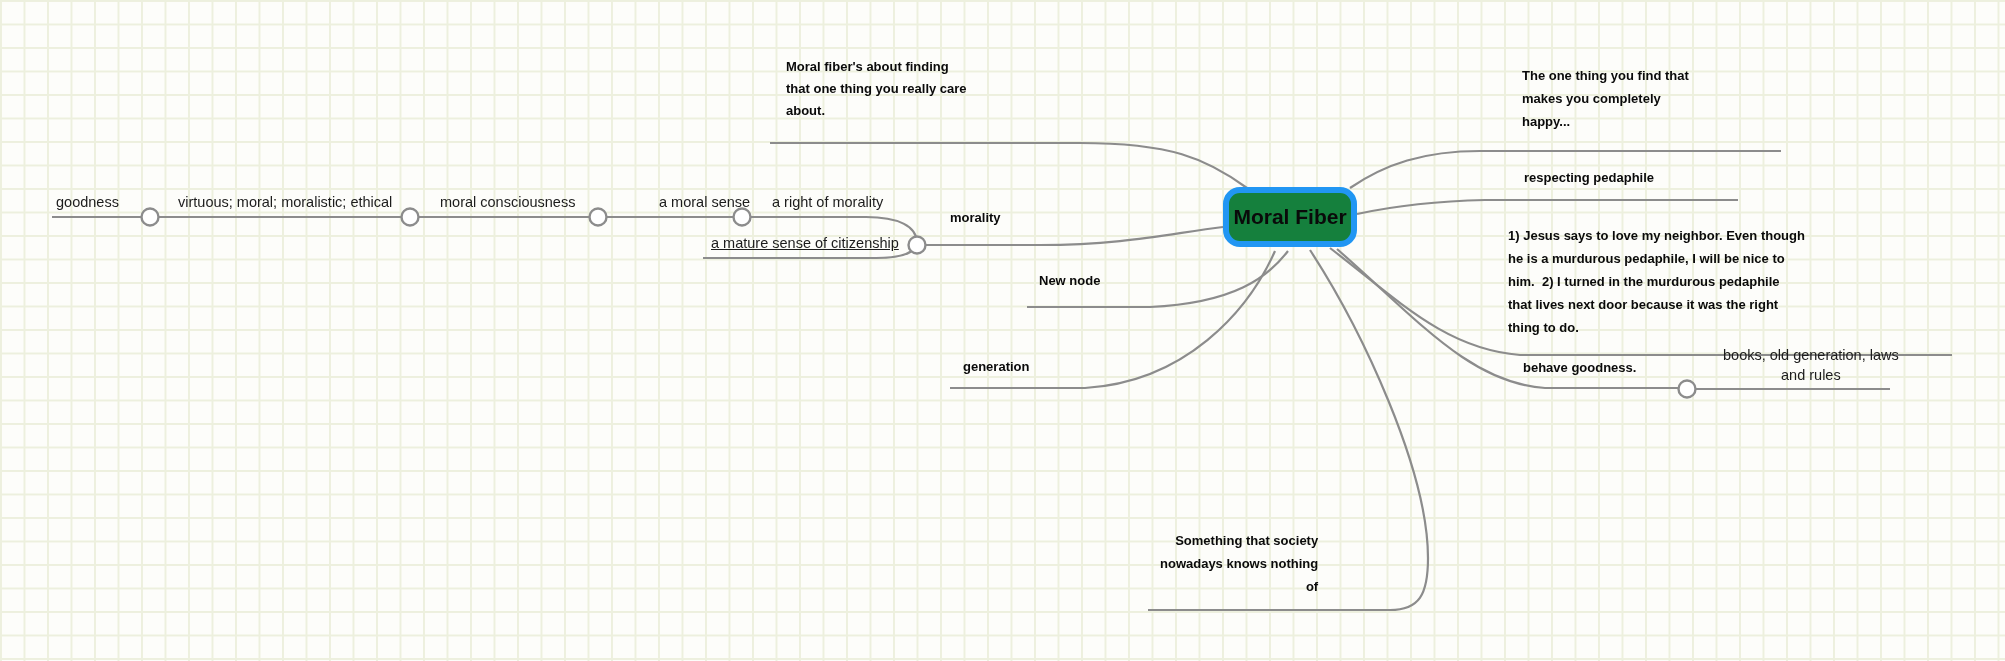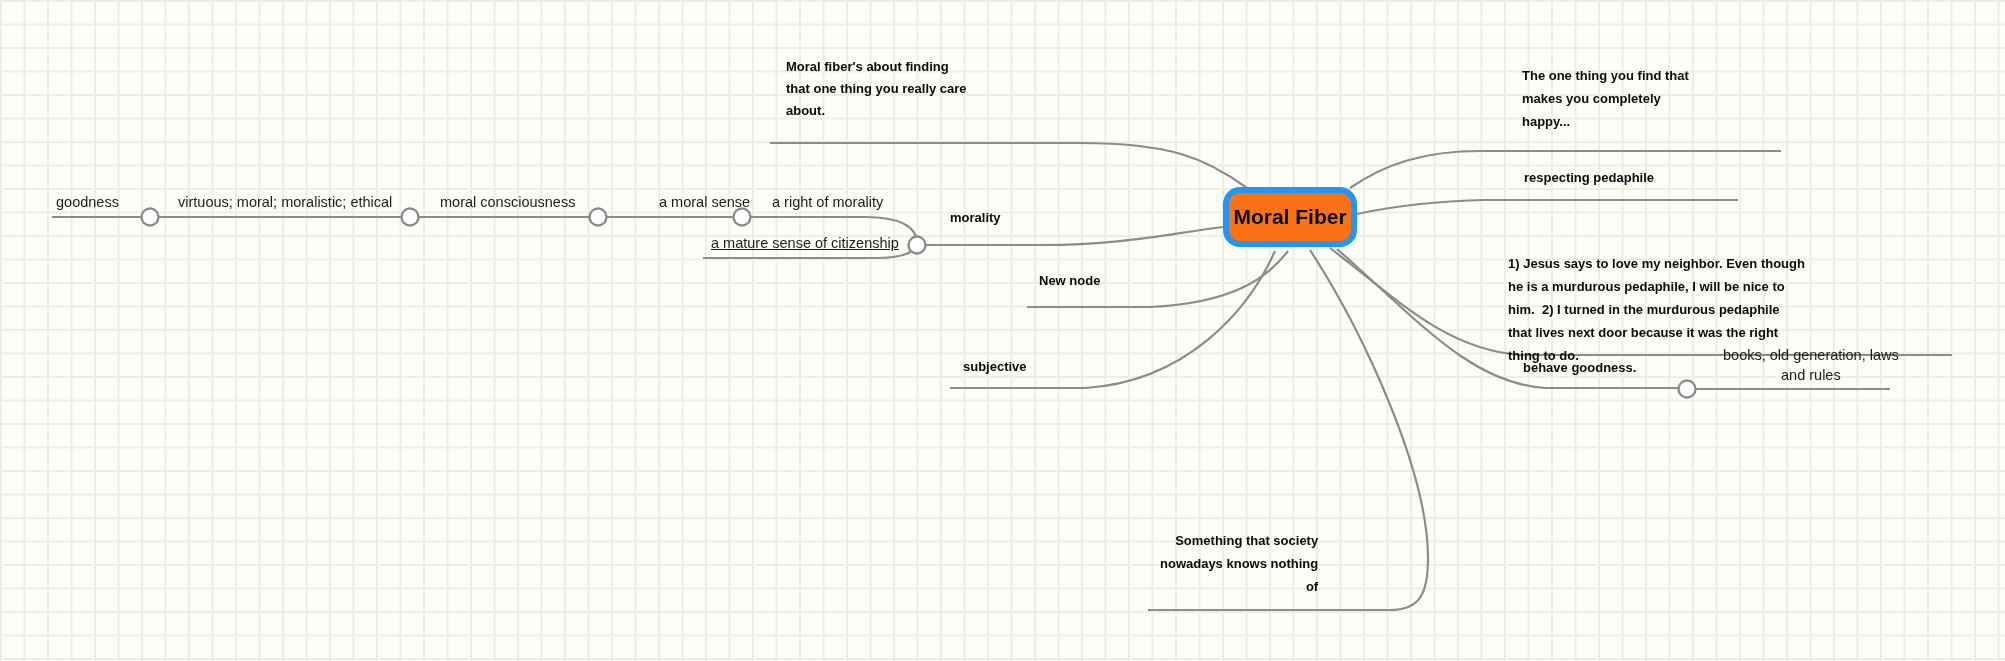--- a/index.html
+++ b/index.html
@@ -70,36 +70,36 @@
 
 <div class="label small" style="left:56px;top:192px;">goodness</div>
 <div class="label small" style="left:178px;top:192px;">virtuous; moral; moralistic; ethical</div>
 <div class="label small" style="left:440px;top:192px;">moral consciousness</div>
 <div class="label small" style="left:627px;top:192px;margin-left:32px;">a moral sense</div>
 <div class="label small" style="left:772px;top:192px;">a right of morality</div>
 <div class="label small" style="left:711px;top:233px;text-decoration:underline;">a mature sense of citizenship</div>
 
 <div class="label bold" style="left:950px;top:206px;">morality</div>
 <div class="label bold" style="left:1039px;top:269px;">New node</div>
-<div class="label bold" style="left:963px;top:355px;">subjective</div>
+<div class="label bold" style="left:963px;top:355px;">generation</div>
 <div class="label bold" style="left:1523px;top:356px;">behave goodness.</div>
 
 <div class="label bold tight" style="left:786px;top:56px;">Moral fiber's about finding
 that one thing you really care
 about.</div>
 <div class="label bold" style="left:1522px;top:64px;">The one thing you find that
 makes you completely
 happy...</div>
 <div class="label bold" style="left:1524px;top:166px;">respecting pedaphile</div>
-<div class="label bold" style="left:1508px;top:224px;margin-top:28px;">1) Jesus says to love my neighbor. Even though
+<div class="label bold" style="left:1508px;top:224px;">1) Jesus says to love my neighbor. Even though
 he is a murdurous pedaphile, I will be nice to
 him.  2) I turned in the murdurous pedaphile
 that lives next door because it was the right
 thing to do.</div>
 <div class="label small" style="left:1723px;top:345px;text-align:center;">books, old generation, laws
 and rules</div>
 <div class="label bold" style="left:1160px;top:529px;text-align:right;">Something that society
 nowadays knows nothing
 of</div>
 
-<div class="center-node" style="background: #f97316; border: 6px solid rgb(33, 150, 243); align-items: center;">
+<div class="center-node" style="background: #15803d; border: 6px solid rgb(33, 150, 243); align-items: center;">
   <span>Moral Fiber</span>
 </div>
 
 </body></html>

